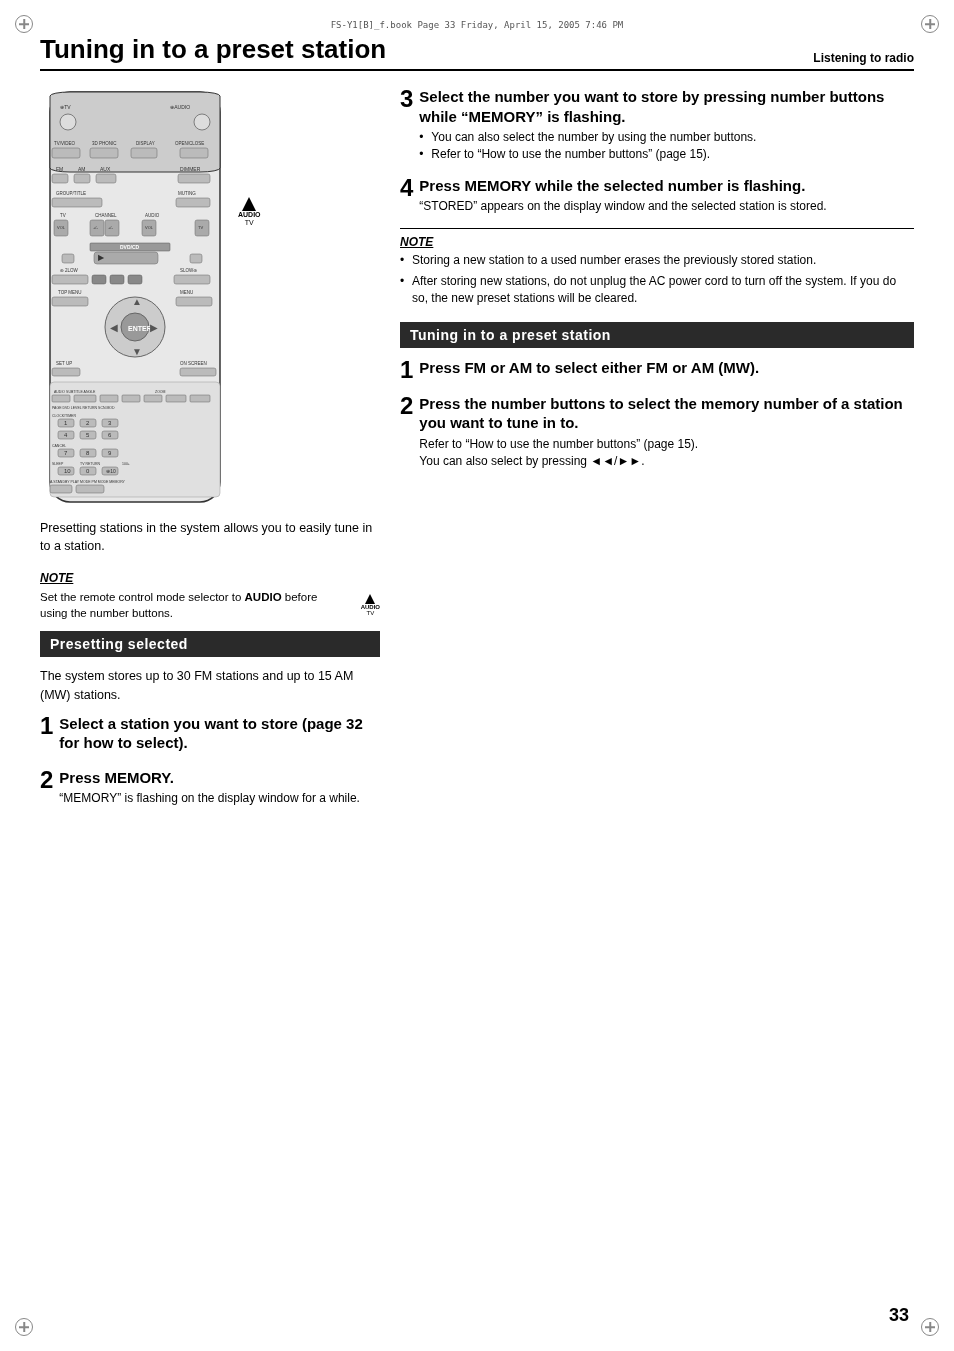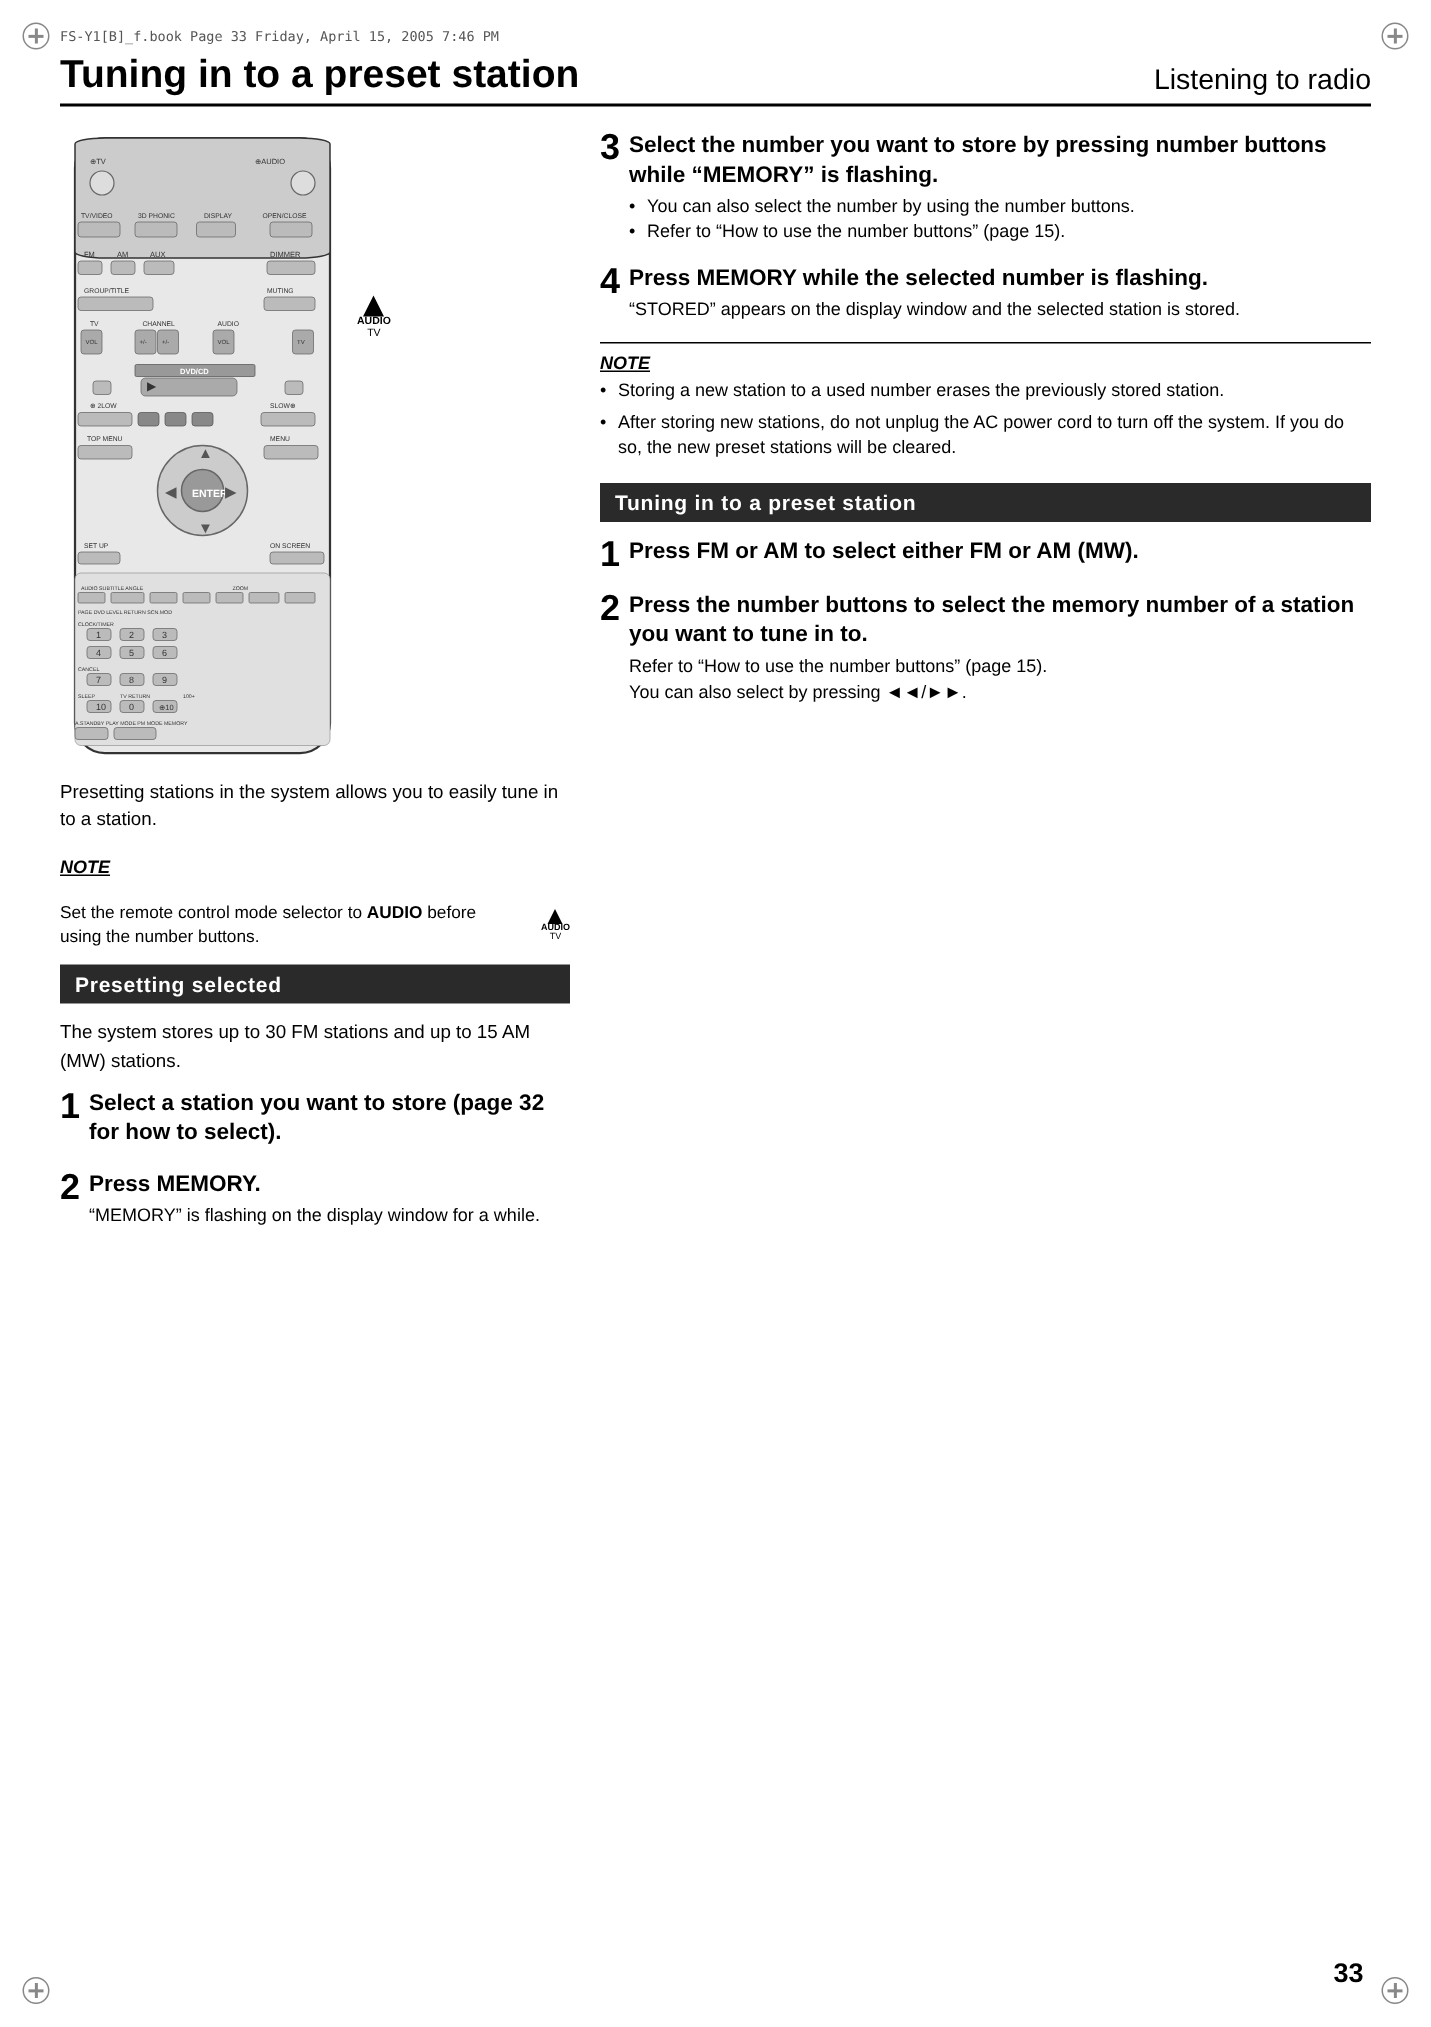--- a/index.html
+++ b/index.html
@@ -49,42 +49,42 @@
       height: 1.5px;
       left: 50%;
       top: 50%;
       transform: translate(-50%, -50%);
     }
 
     
     .file-info {
       font-size: 9px;
       color: #555;
-      text-align: left;
+      text-align: center;
       margin-bottom: 4px;
       font-family: monospace;
     }
 
     
     .page-header {
       display: flex;
       justify-content: space-between;
       align-items: flex-end;
       border-bottom: 2px solid #000;
       padding-bottom: 4px;
       margin-bottom: 16px;
     }
     .page-title-main {
       font-size: 26px;
       font-weight: bold;
       font-family: Arial, Helvetica, sans-serif;
     }
     .page-section-title {
-      font-size: 19px;
-      font-weight: normal;
+      font-size: 12px;
+      font-weight: bold;
     }
 
     
     .two-col {
       display: flex;
       gap: 20px;
     }
     .col-left {
       width: 340px;
       flex-shrink: 0;
@@ -132,21 +132,21 @@
       font-size: 11.5px;
       line-height: 1.4;
     }
     .note-text .bold {
       font-weight: bold;
     }
     .note-small-indicator {
       display: flex;
       align-items: center;
       gap: 6px;
-      margin-top: 16px;
+      margin-top: 4px;
     }
 
     
     .section-header {
       background: #2a2a2a;
       color: #fff;
       padding: 5px 10px;
       font-size: 14px;
       font-weight: bold;
       margin-bottom: 10px;

